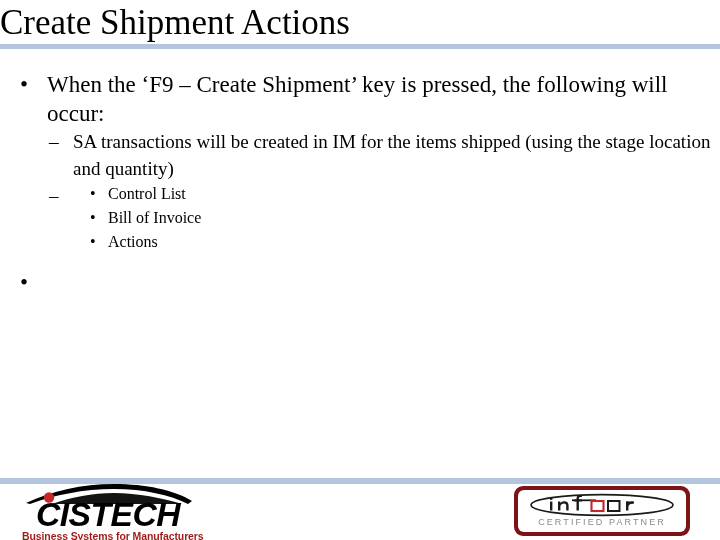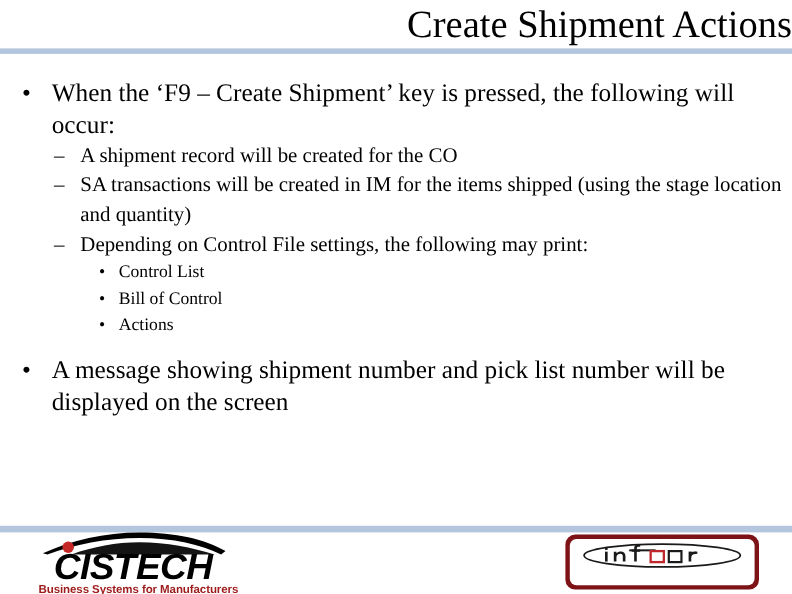--- a/index.html
+++ b/index.html
@@ -22,21 +22,21 @@
     height: 540px;
     background: #ffffff;
   }
 
   
   .title {
     position: absolute;
     top: 3px;
     left: 0;
     width: 720px;
-    text-align: right;
+    text-align: left;
     font-family: "Liberation Serif", "DejaVu Serif", serif;
     font-size: 35px;
     line-height: 40px;
     font-weight: normal;
     color: #000000;
     white-space: nowrap;
   }
 
   .title-rule {
     position: absolute;
@@ -108,21 +108,21 @@
     left: 0;
     top: 478px;
     width: 720px;
     height: 6px;
     background: #b4c6de;
   }
 
   
   .cistech {
     position: absolute;
-    left: 35px;
+    left: 22px;
     top: 483px;
     width: 172px;
     height: 52px;
   }
   .cistech .swoosh {
     position: absolute;
     left: 0;
     top: 0;
     width: 172px;
     height: 22px;
@@ -208,53 +208,50 @@
 
   <div class="body">
 
     <div class="lvl1">
       <span class="bullet">•</span>
       <span>When the ‘F9 – Create Shipment’ key is pressed, the following will occur:</span>
     </div>
 
     <div class="lvl2">
       <span class="bullet">–</span>
-      <span>A shipment record will be created for the CO</span>
     </div>
 
     <div class="lvl2">
       <span class="bullet">–</span>
       <span>SA transactions will be created in IM for the items shipped (using the stage location and quantity)</span>
     </div>
 
     <div class="lvl2">
       <span class="bullet">–</span>
-      <span>Depending on Control File settings, the following may print:</span>
     </div>
 
     <div class="lvl3">
       <span class="bullet">•</span>
       <span>Control List</span>
     </div>
 
     <div class="lvl3">
       <span class="bullet">•</span>
-      <span>Bill of Control</span>
+      <span>Bill of Invoice</span>
     </div>
 
     <div class="lvl3">
       <span class="bullet">•</span>
       <span>Actions</span>
     </div>
 
     <div class="gap-before-last"></div>
 
     <div class="lvl1">
       <span class="bullet">•</span>
-      <span>A message showing shipment number and pick list number will be displayed on the screen</span>
     </div>
 
   </div>
 
   <div class="footer-rule"></div>
 
   <div class="cistech">
     <svg class="swoosh" viewBox="0 0 172 22" preserveAspectRatio="none">
       <path d="M4 20 C 30 8, 60 1, 92 1 C 124 1, 152 7, 170 18 L 166 21 C 148 12, 122 6, 92 6 C 62 6, 32 12, 8 21 Z" fill="#000000"></path>
       <path d="M30 21 C 50 14, 70 10, 92 10 C 116 10, 140 15, 160 21 L 92 21 Z" fill="#000000" opacity="0.92"></path>
@@ -278,16 +275,17 @@
         <path d="M48.5 17.5 L48.5 8.5 L46.2 8.5 L46.2 6.6 L48.5 6.6 L48.5 5.4 C48.5 3.2 49.8 2 52 2 L54 2 L54 4 L52.6 4 C51.4 4 50.9 4.5 50.9 5.7 L50.9 6.6 L54 6.6 L54 8.5 L50.9 8.5 L50.9 17.5 Z" fill="#1a1a1a"></path>
         <rect x="44" y="6.4" width="24" height="1.8" fill="#1a1a1a"></rect>
 
         <rect x="63.5" y="8" width="12" height="10" fill="none" stroke="#c0282d" stroke-width="2.1"></rect>
 
         <rect x="80" y="8" width="11.5" height="10" fill="none" stroke="#1a1a1a" stroke-width="2"></rect>
 
         <path d="M98 17.5 L98 8.5 L100.4 8.5 L100.4 10.3 C101.2 9 102.6 8.4 104.3 8.4 L105.2 8.4 L105.2 10.7 L104.2 10.7 C101.8 10.7 100.4 12 100.4 14.3 L100.4 17.5 Z" fill="#1a1a1a"></path>
         <path d="M98 8.5 L106 8.5 L106 10.5 L100.6 10.5 Z" fill="#1a1a1a"></path>
       </svg>
+      <div class="infor-sub">CERTIFIED PARTNER</div>
     </div>
   </div>
 
 </div>
 
 </body></html>

